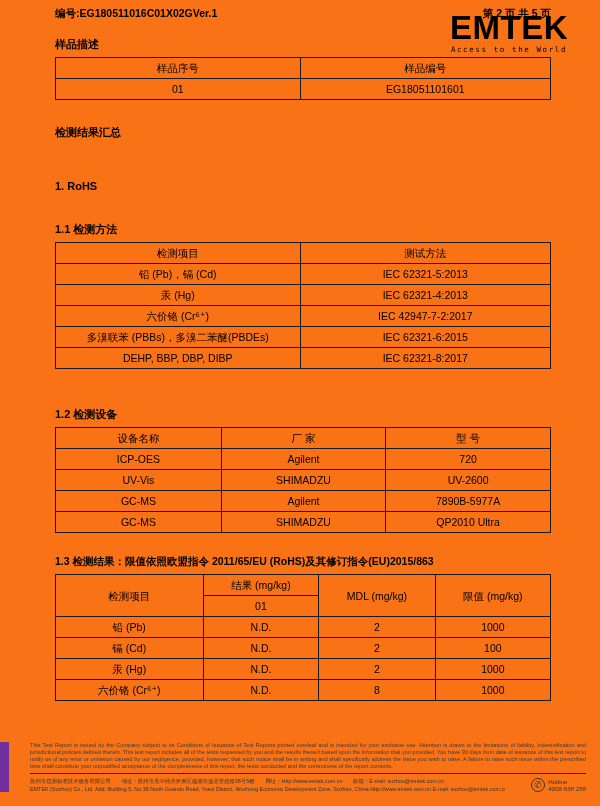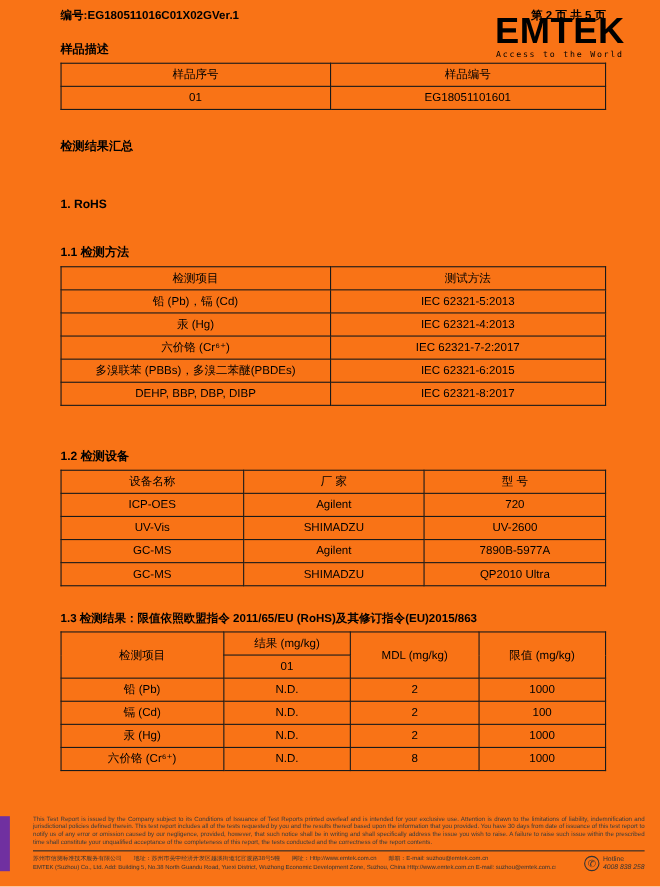--- a/index.html
+++ b/index.html
@@ -107,21 +107,21 @@
       <tr>
         <td>铅 (Pb)，镉 (Cd)</td>
         <td>IEC 62321-5:2013</td>
       </tr>
       <tr>
         <td>汞 (Hg)</td>
         <td>IEC 62321-4:2013</td>
       </tr>
       <tr>
         <td>六价铬 (Cr⁶⁺)</td>
-        <td>IEC 62321-7-2:2017</td>
+        <td>IEC 42947-7-2:2017</td>
       </tr>
       <tr>
         <td>多溴联苯 (PBBs)，多溴二苯醚(PBDEs)</td>
         <td>IEC 62321-6:2015</td>
       </tr>
       <tr>
         <td>DEHP, BBP, DBP, DIBP</td>
         <td>IEC 62321-8:2017</td>
       </tr>
     </tbody>

